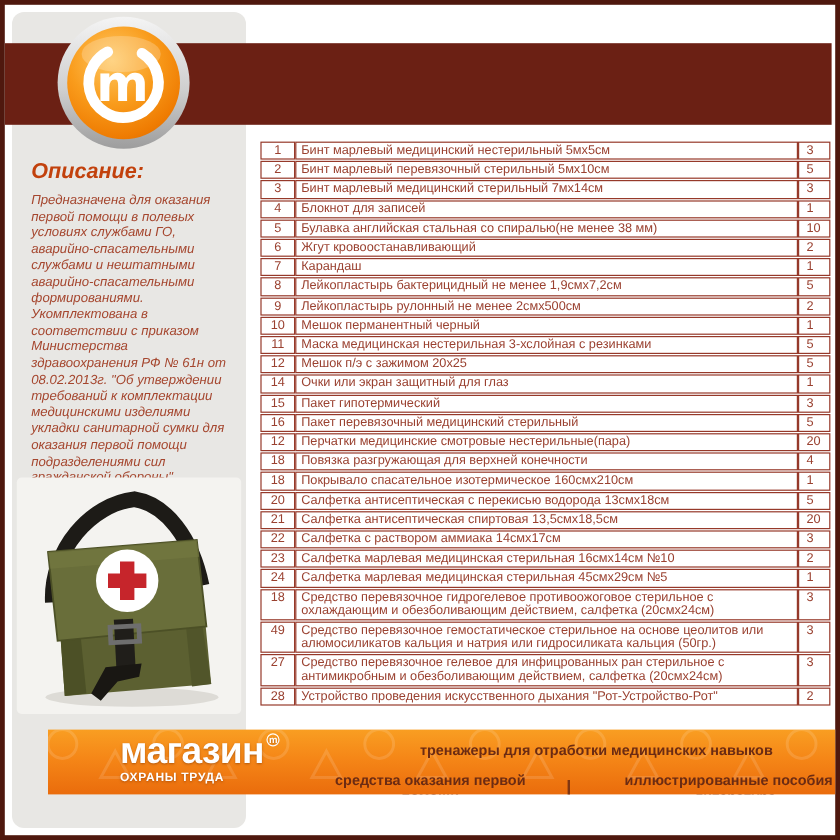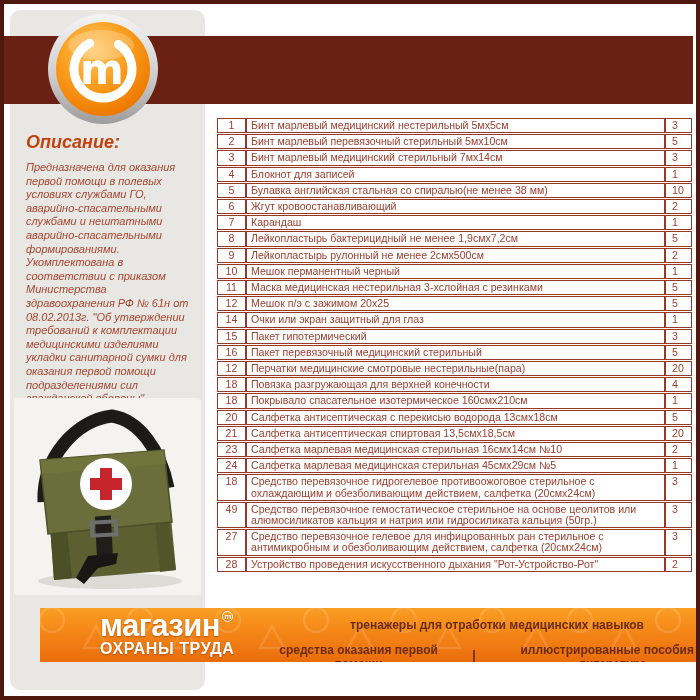--- a/index.html
+++ b/index.html
@@ -60,21 +60,21 @@
     margin-left:36px;
   }
   .footer-watermarks { position:absolute; left:0; top:0; width:692px; height:54px; }
   .footer-logo { position:absolute; left:60px; top:2px; color:#fff; text-shadow:0 1px 2px rgba(120,50,0,.55); }
   .footer-logo-line1 { font-size:31px; font-weight:bold; letter-spacing:-.5px; line-height:31px; }
   .footer-logo-mark {
     display:inline-block; vertical-align:top; margin-left:2px; margin-top:1px;
     width:11px; height:11px; border:1px solid #fff; border-radius:50%;
     font-size:8px; line-height:9px; text-align:center; font-weight:bold;
   }
-  .footer-logo-line2 { font-size:16px; font-weight:bold; letter-spacing:.6px; line-height:16px; margin-top:0; }
+  .footer-logo-line2 { font-size:10px; font-weight:bold; letter-spacing:.6px; line-height:16px; margin-top:0; }
   .footer-services {
     position:absolute; left:214px; top:7px; color:#6b2b13; font-weight:bold; font-size:12px;text-align:center;
   }
   .footer-service-line1 { margin-top:3px; }
   .footer-service-line2 { margin-top:11px; display:flex; align-items:center; }
   .footer-divider {
     display:inline-block; width:2px; height:15px; background:#6b2b13;
     margin:0 10px; opacity:.85;
   }
 </style>
@@ -224,20 +224,25 @@
         </tr>
         <tr>
           <td class="col-num">20</td>
           <td class="col-name">Салфетка антисептическая с перекисью водорода 13смх18см</td>
           <td class="col-qty">5</td>
         </tr>
         <tr>
           <td class="col-num">21</td>
           <td class="col-name">Салфетка антисептическая спиртовая 13,5смх18,5см</td>
           <td class="col-qty">20</td>
+        </tr>
+        <tr>
+          <td class="col-num">22</td>
+          <td class="col-name">Салфетка с раствором аммиака 14смх17см</td>
+          <td class="col-qty">3</td>
         </tr>
         <tr>
           <td class="col-num">23</td>
           <td class="col-name">Салфетка марлевая медицинская стерильная 16смх14см №10</td>
           <td class="col-qty">2</td>
         </tr>
         <tr>
           <td class="col-num">24</td>
           <td class="col-name">Салфетка марлевая медицинская стерильная 45смх29см №5</td>
           <td class="col-qty">1</td>

